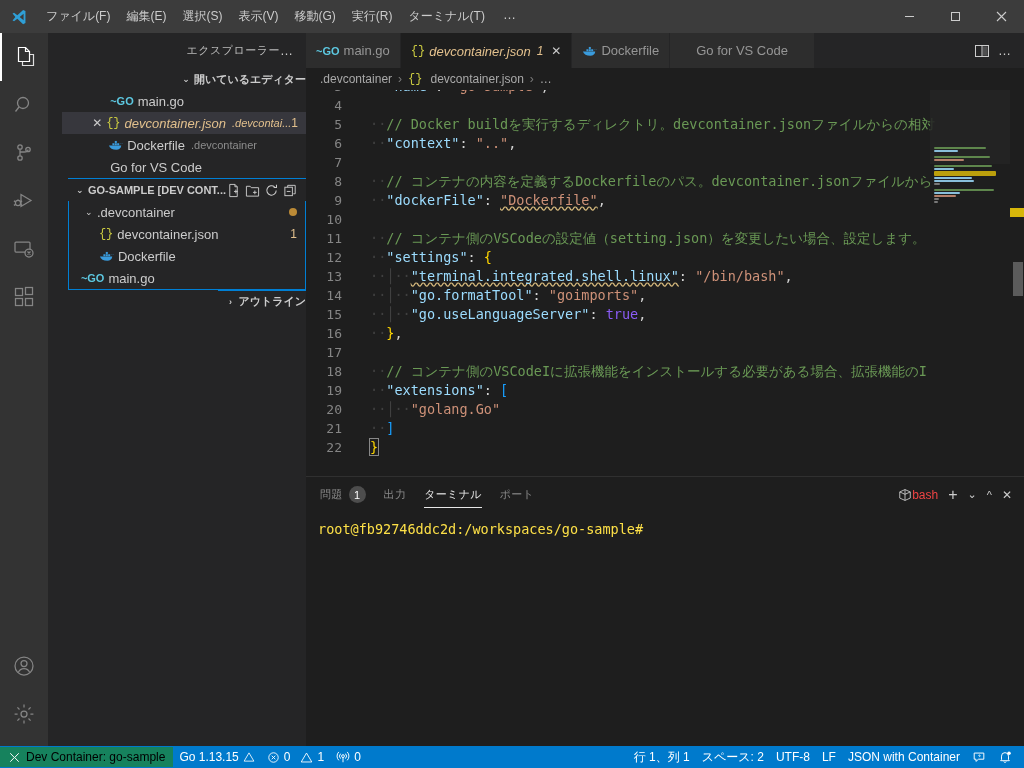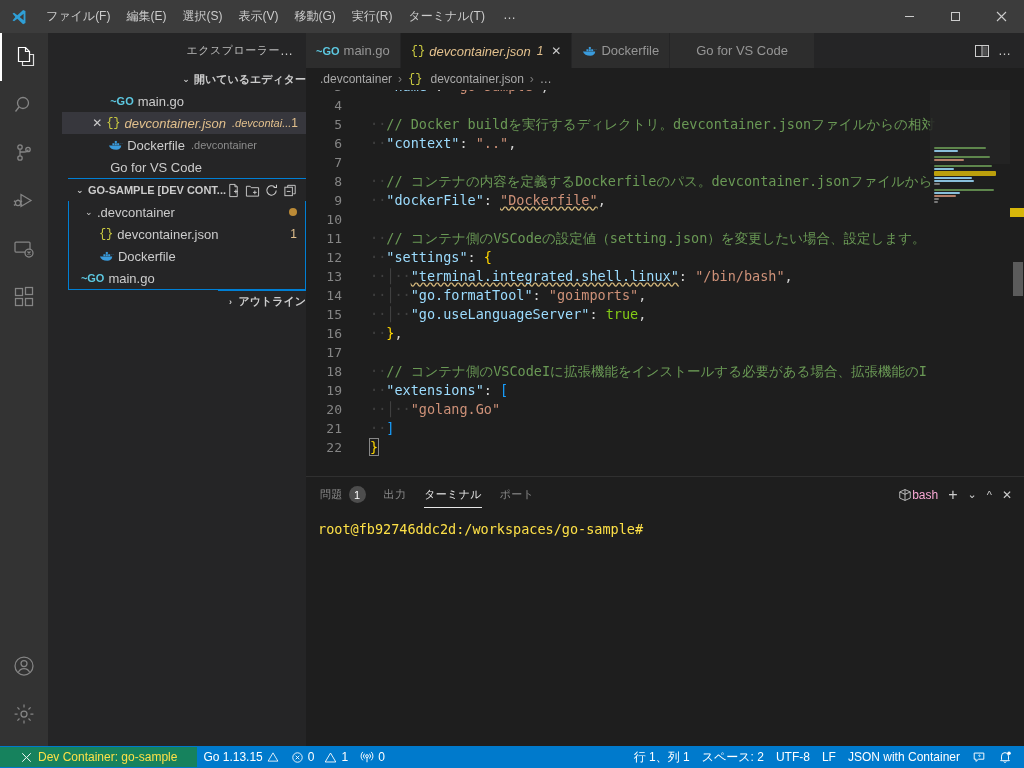--- a/index.html
+++ b/index.html
@@ -120,21 +120,21 @@
   .code-line { display: flex; height: 19px; }
   .ln {
     width: 58px; flex: 0 0 58px; text-align: right; padding-right: 22px;
     color: #858585; font-size: 13px; user-select:none;
   }
   .lc { padding-left: 6px; }
   .tok-c  { color: #6a9955; }  
   .tok-k  { color: #9cdcfe; }  
   .tok-s  { color: #ce9178; }  
   .tok-p  { color: #d4d4d4; }  
-  .tok-b  { color: #84cc16; text-align: right; }  
+  .tok-b  { color: #8b5cf6; text-align: right; }  
   .tok-y  { color: #ffd700; }
   .tok-br3 { color: #179fff; }
   .guide { color: #404040; }
   .sq { text-decoration: underline wavy #d7ba7d; text-decoration-skip-ink:none; }
   .curbracket { outline: 1px solid #888; }
   .minimap {
     position: absolute; right: 14px; top: 0; width: 80px; height: 100%;
     background: #1e1e1e; opacity: .85; pointer-events: none;
   }
   .mm-line { height: 2px; margin: 1px 0 1px 4px; border-radius: 1px; }
@@ -156,34 +156,34 @@
   .ptab.active { color: #e7e7e7; }
   .ptab.active::after {
     content:''; position:absolute; left:0; right:0; bottom: 4px; height:1px; background:#e7e7e7;
   }
   .pbadge {
     margin-left: 6px; background: #4d4d4d; color: #fff; border-radius: 9px;
     min-width: 17px; height: 17px; font-size: 11px; display: inline-flex;
     align-items: center; justify-content: center; padding: 0 5px;
   }
   .panel-actions { margin-left: auto; display: flex; align-items: center; gap: 10px; padding-right: 12px; color:#cccccc;}
-  .term-select { display: flex; align-items: center; font-size: 12px; color:#f9a8d4;}
+  .term-select { display: flex; align-items: center; font-size: 12px; color:#ef4444;}
   .terminal-body {
     flex: 1; padding: 8px 0 0 12px; font-family: "DejaVu Sans Mono","Liberation Mono", monospace;
     font-size: 13.5px; color: #fde047; line-height: 19px;
   }
 
   
   .statusbar {
     height: 22px; flex: 0 0 22px; background: #007acc; display: flex;
     align-items: center; font-size: 12px; color: #ffffff;
   }
   .sb-remote {
     background: #16825d; height: 20px; display: flex; align-items: center;
-    padding: 0 20px; gap: 5px; color: #fde047;
+    padding: 0 8px; gap: 5px; color: #000000;
   }
   .sb-item { padding: 0 6px; height: 22px; display: flex; align-items: center; gap: 4px; white-space: nowrap;}
   .sb-right { margin-left: auto; display: flex; align-items: flex-end; }
   svg { display: block; }
 </style>
 </head>
 <body>
 
 <div class="app">
 

